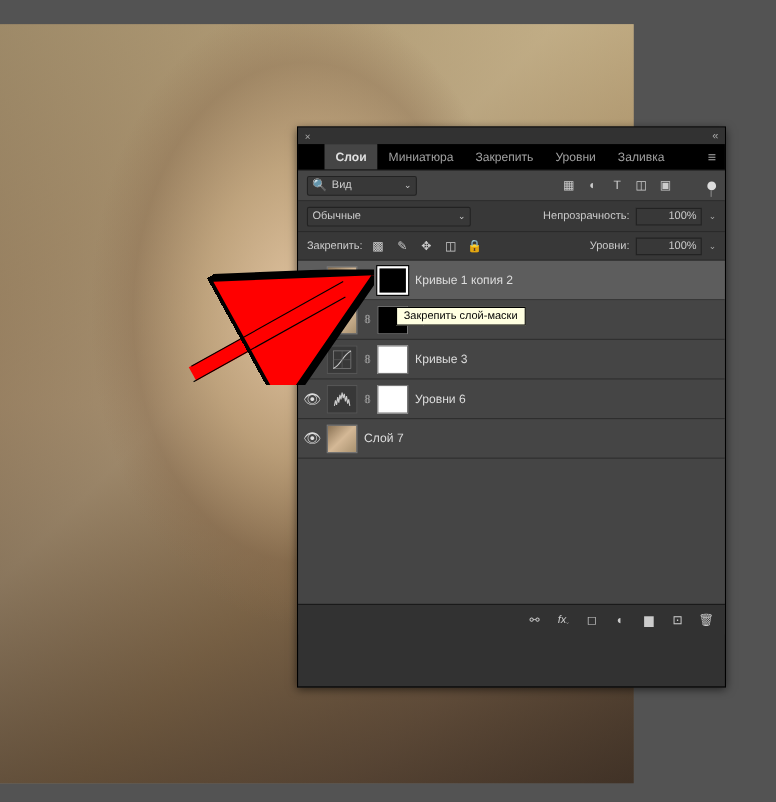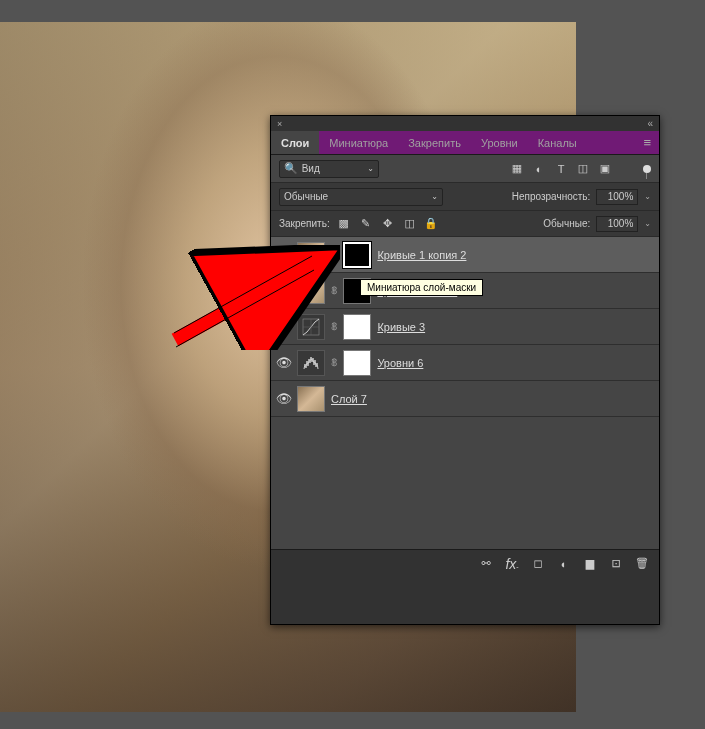--- a/index.html
+++ b/index.html
@@ -3,41 +3,41 @@
 <meta charset="utf-8">
 <style>
 * { margin: 0; padding: 0; box-sizing: border-box; font-family: -apple-system, "Helvetica Neue", Arial, sans-serif; }
 body { background: #535353; width: 705px; height: 729px; position: relative; overflow: hidden; }
 .canvas { position: absolute; left: 0; top: 22px; width: 576px; height: 690px; background: linear-gradient(135deg, #7c6850 0%, #a8916f 20%, #d4c09a 40%, #b89968 60%, #8c7355 80%, #4a3d2e 100%); }
 .canvas::before { content: ""; position: absolute; inset: 0; background: radial-gradient(ellipse 45% 55% at 48% 38%, rgba(230,200,165,.9) 0%, rgba(200,170,130,.7) 35%, rgba(140,110,80,.4) 60%, transparent 75%), linear-gradient(180deg, rgba(180,160,120,.6) 0%, rgba(120,95,70,.5) 50%, rgba(60,45,35,.7) 100%); }
 .panel { position: absolute; left: 270px; top: 115px; width: 390px; height: 510px; background: #323232; border: 1px solid #000; box-shadow: 0 2px 8px rgba(0,0,0,.6); }
 .panel-top { height: 15px; background: #323232; display: flex; align-items: center; justify-content: space-between; padding: 0 6px; font-size: 9px; color: #aaa; }
 .panel-top .x { cursor: pointer; }
 .panel-top .coll { font-size: 10px; }
-.tabs { display: flex; background: #701a75; border-bottom: 1px solid #1a1a1a; height: 24px; align-items: stretch; }
+.tabs { display: flex; background: #000000; border-bottom: 1px solid #1a1a1a; height: 24px; align-items: stretch; padding-left: 24px; }
 .tab { padding: 0 10px; font-size: 11px; color: #a0a0a0; display: flex; align-items: center; cursor: pointer; }
 .tab.active { background: #454545; color: #e0e0e0; font-weight: bold; }
 .tab-menu { margin-left: auto; padding: 0 8px; display: flex; align-items: center; color: #aaa; font-size: 13px; }
 .row { display: flex; align-items: center; padding: 4px 8px; background: #454545; border-bottom: 1px solid #2a2a2a; height: 28px; gap: 6px; }
 .row.dark { background: #383838; }
 .select { background: #383838; border: 1px solid #222; color: #ccc; font-size: 10px; padding: 2px 4px; display: flex; align-items: center; gap: 4px; height: 18px; border-radius: 2px; }
 .select .chev { font-size: 8px; }
 .icon-btn { width: 16px; height: 16px; display: inline-flex; align-items: center; justify-content: center; color: #ccc; font-size: 11px; }
 .lbl { font-size: 10px; color: #ccc; }
-.pct { background: #383838; border: 1px solid #222; color: #ccc; font-size: 10px; padding: 1px 4px; height: 16px; width: 42px; text-align: right; }
+.pct { background: #383838; border: 1px solid #222; color: #ccc; font-size: 10px; padding: 1px 4px; height: 16px; width: 60px; text-align: right; }
 .layer { display: flex; align-items: center; padding: 4px 6px; border-bottom: 1px solid #2e2e2e; height: 36px; gap: 6px; }
 .layer.sel { background: #5d5d5d; }
 .eye { width: 14px; height: 14px; color: #ddd; font-size: 13px; display: flex; align-items: center; justify-content: center; }
 .thumb { width: 28px; height: 26px; border: 1px solid #777; background: linear-gradient(135deg, #8b7355, #d4b896, #a8916f); flex-shrink: 0; }
 .thumb.white { background: #fff; }
 .thumb.mask { background: #000; position: relative; }
 .thumb.mask.sel { border: 2px solid #fff; box-shadow: 0 0 0 1px #000; }
 .thumb.adj { background: #383838; display: flex; align-items: center; justify-content: center; color: #ccc; border: 1px solid #555; }
 .link { color: #aaa; font-size: 10px; }
-.lname { color: #ddd; font-size: 11px; text-decoration: underline; }
+.lname { color: #ddd; font-size: 11px; }
 .layers-body { height: 312px; background: #454545; overflow: auto; }
 .footer { height: 28px; background: #323232; border-top: 1px solid #1a1a1a; display: flex; align-items: center; justify-content: flex-end; gap: 12px; padding: 0 10px; color: #aaa; font-size: 12px; }
 .footer .icon-btn { width: 14px; }
 .tooltip { position: absolute; background: #ffffe1; border: 1px solid #000; color: #000; font-size: 10px; padding: 2px 6px; white-space: nowrap; z-index: 20; }
 .arrow { position: absolute; z-index: 15; pointer-events: none; }
 .lockrow { height: 26px; }
 .spacer { flex: 1; }
 .search-ic { font-size: 11px; }
 .ball { width: 8px; height: 8px; border-radius: 50%; background: #ddd; position: relative; }
 .ball::after { content: ""; position: absolute; left: 3px; top: 8px; width: 1px; height: 6px; background: #888; }
@@ -51,21 +51,21 @@
   <div class="panel-top">
     <span class="x">×</span>
     <span class="coll">«</span>
   </div>
 
   <div class="tabs">
     <div class="tab active">Слои</div>
     <div class="tab">Миниатюра</div>
     <div class="tab">Закрепить</div>
     <div class="tab">Уровни</div>
-    <div class="tab">Каналы</div>
+    <div class="tab">Заливка</div>
     <div class="tab-menu">≡</div>
   </div>
 
   <div class="row">
     <div class="select" style="width:100px">
       <span class="search-ic">🔍</span>
       <span>Вид</span>
       <span class="spacer"></span>
       <span class="chev">⌄</span>
     </div>
@@ -73,40 +73,40 @@
     <span class="icon-btn">▦</span>
     <span class="icon-btn">◐</span>
     <span class="icon-btn">T</span>
     <span class="icon-btn">◫</span>
     <span class="icon-btn">▣</span>
     <span style="width:18px"></span>
     <span class="ball"></span>
   </div>
 
   <div class="row dark">
-    <div class="select" style="width:164px">
+    <div class="select" style="width:149px">
       <span>Обычные</span>
       <span class="spacer"></span>
       <span class="chev">⌄</span>
     </div>
     <span class="spacer"></span>
     <span class="lbl">Непрозрачность:</span>
     <div class="pct">100%</div>
     <span class="chev" style="color:#aaa;font-size:8px">⌄</span>
   </div>
 
   <div class="row dark lockrow">
     <span class="lbl">Закрепить:</span>
     <span class="icon-btn">▩</span>
     <span class="icon-btn">✎</span>
     <span class="icon-btn">✥</span>
     <span class="icon-btn">◫</span>
     <span class="icon-btn">🔒</span>
     <span class="spacer"></span>
-    <span class="lbl">Обычные:</span>
+    <span class="lbl">Уровни:</span>
     <div class="pct">100%</div>
     <span class="chev" style="color:#aaa;font-size:8px">⌄</span>
   </div>
 
   <div class="layers-body">
     <div class="layer sel">
       <span class="eye">👁</span>
       <div class="thumb"></div>
       <span class="link">𝟠</span>
       <div class="thumb mask sel"></div>
@@ -147,32 +147,32 @@
     <div class="layer">
       <span class="eye">👁</span>
       <div class="thumb"></div>
       <span class="lname">Слой 7</span>
     </div>
   </div>
 
   <div class="footer">
     <span class="icon-btn">⚯</span>
     <span class="icon-btn">
-        <i style="font-size:14px;font-style:italic">fx</i>
+        <i style="font-size:10px;font-style:italic">fx</i>
         <span style="font-size:7px">ˬ</span>
       </span>
     <span class="icon-btn">◻</span>
     <span class="icon-btn">◐</span>
     <span class="icon-btn">▆</span>
     <span class="icon-btn">⊡</span>
     <span class="icon-btn">🗑</span>
   </div>
 </div>
 
-<div class="tooltip" style="left:360px; top:279px;">Миниатюра слой-маски</div>
+<div class="tooltip" style="left:360px; top:279px;">Закрепить слой-маски</div>
 
 <svg class="arrow" style="left:165px; top:245px;" width="175" height="105">
   <defs>
     <marker id="ah" markerWidth="10" markerHeight="10" refX="8" refY="5" orient="auto">
       <polygon points="0,0 10,5 0,10" fill="#ff0000" stroke="#000" stroke-width="0.5"></polygon>
     </marker>
   </defs>
   <line x1="10" y1="95" x2="155" y2="15" stroke="#ff0000" stroke-width="14" marker-end="url(#ah)"></line>
   <line x1="10" y1="95" x2="155" y2="15" stroke="#000" stroke-width="16" style="stroke-opacity:0"></line>
   <line x1="10" y1="95" x2="148" y2="18" stroke="#000" stroke-width="1" transform="translate(-1,-7)"></line>

